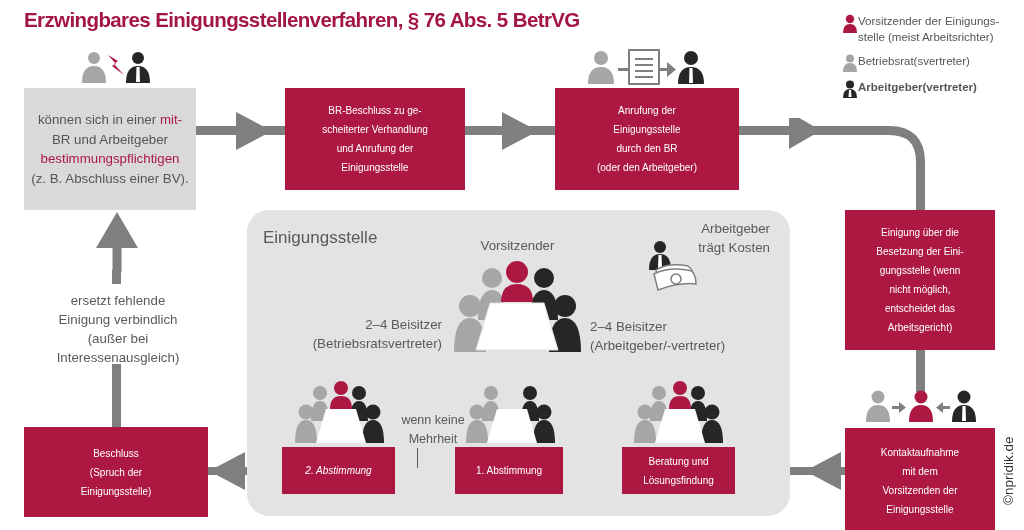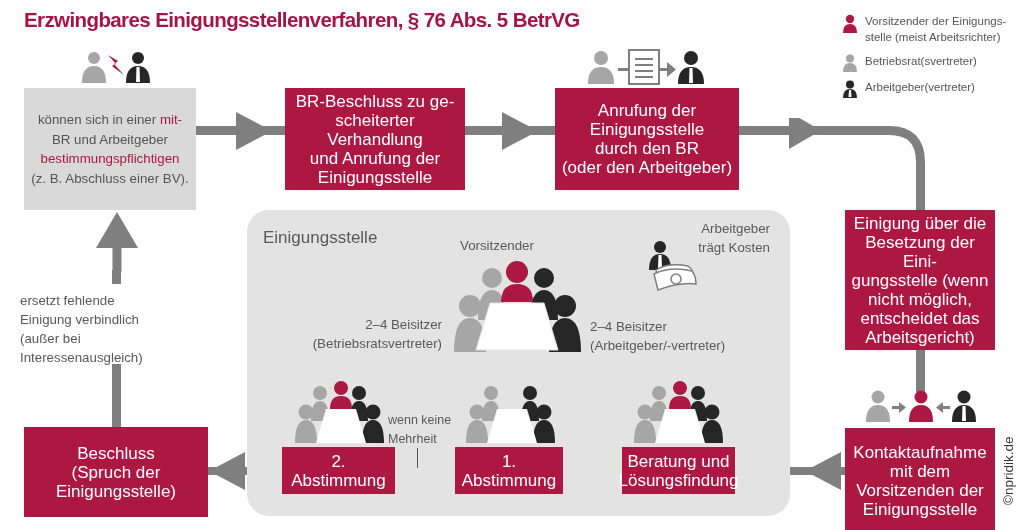--- a/index.html
+++ b/index.html
@@ -1,26 +1,26 @@
 <!DOCTYPE html>
 <html><head>
 <meta charset="utf-8">
 <style>
   html,body{margin:0;padding:0;background:#fff;}
   body{width:1024px;height:530px;position:relative;overflow:hidden;font-family:"DejaVu Sans","Liberation Sans",sans-serif;}
   .abs{position:absolute;}
   .title{left:24px;top:8px;font-size:20.5px;font-weight:bold;color:#a31545;letter-spacing:-0.6px;white-space:nowrap;font-family:"Liberation Sans",sans-serif;}
-  .box{position:absolute;background:#ad1843;color:#fff;display:flex;align-items:center;justify-content:center;text-align:center;font-family:"Liberation Sans",sans-serif;font-size:17px;line-height:19px;box-sizing:border-box;padding:0 6px;}
+  .box{position:absolute;background:#ad1843;color:#fff;display:flex;align-items:center;justify-content:center;text-align:center;font-family:"Liberation Sans",sans-serif;font-size:10px;line-height:19px;box-sizing:border-box;padding:0 6px;}
   .box span{white-space:pre-line;}
   .greybox{background:#d9d9d9;color:#555;font-size:13.3px;line-height:19.5px;}
   .red{color:#ad1843;}
   .panel{left:247px;top:210px;width:543px;height:306px;background:#e3e3e3;border-radius:22px;}
   .line{position:absolute;background:#7f7f7f;}
-  .gtext{position:absolute;color:#595959;font-family:"Liberation Sans",sans-serif;font-size:13.3px;line-height:19px;text-align:left;white-space:pre-line;}
-  .legend{position:absolute;left:842px;font-family:"Liberation Sans",sans-serif;font-size:11.5px;line-height:15.5px;color:#555;display:flex;align-items:flex-start;gap:7px;}
+  .gtext{position:absolute;color:#595959;font-family:"Liberation Sans",sans-serif;font-size:13.3px;line-height:19px;text-align:center;white-space:pre-line;}
+  .legend{position:absolute;left:842px;font-family:"Liberation Sans",sans-serif;font-size:11.5px;line-height:15.5px;color:#555;display:flex;align-items:flex-start;}
   .legend .lt{white-space:pre-line;}
   svg{display:block;}
   .copy{position:absolute;left:1001px;top:505px;transform:rotate(-90deg);transform-origin:left top;font-family:"Liberation Sans",sans-serif;font-size:13.5px;color:#333;white-space:nowrap;}
 </style>
 </head>
 <body>
 
 <div class="abs title">Erzwingbares Einigungsstellenverfahren, § 76 Abs. 5 BetrVG</div>
 
 <div class="legend" style="top:14px;">
@@ -31,21 +31,21 @@
   <span class="lt">Vorsitzender der Einigungs-
 stelle (meist Arbeitsrichter)</span>
 </div>
 <div class="legend" style="top:54px;">
   <svg width="16" height="18" viewBox="0 0 16 18">
       <circle cx="8" cy="4.5" r="4" fill="#a6a6a6"></circle>
       <path d="M1 18 Q1 9 8 9 Q15 9 15 18Z" fill="#a6a6a6"></path>
     </svg>
   <span class="lt">Betriebsrat(svertreter)</span>
 </div>
-<div class="legend" style="top:80px;">
+<div class="legend" style="top:80px;font-weight:bold;">
   <svg width="16" height="18" viewBox="0 0 16 18">
       <circle cx="8" cy="4.5" r="4" fill="#262626"></circle>
       <path d="M1 18 Q1 9 8 9 Q15 9 15 18Z" fill="#262626"></path>
       <path d="M7 10 L9 10 L9.5 17 L6.5 17Z" fill="#fff"></path>
     </svg>
   <span class="lt">Arbeitgeber(vertreter)</span>
 </div>
 
 <div class="line" style="left:196px;top:126px;width:90px;height:9px;"></div>
 <svg class="abs" style="left:236px;top:112px;" width="40" height="38">
@@ -235,21 +235,21 @@
     <path d="M0 62 Q0 39 11 39 Q22 39 22 62Z" fill="#a6a6a6"></path>
   <circle cx="78" cy="31" r="7.5" fill="#262626"></circle>
     <path d="M67 62 Q67 39 78 39 Q89 39 89 62Z" fill="#262626"></path>
   <path d="M31 28 L61 28 L71 62 L21 62Z" fill="#fff"></path>
 </svg>
 
 <div class="gtext" style="left:388px;top:411px;width:90px;font-size:12.5px;line-height:19px;">wenn keine
 Mehrheit</div>
 <div class="abs" style="left:417px;top:448px;width:1px;height:20px;background:#595959;"></div>
 
-<div class="box" style="left:282px;top:447px;width:113px;height:47px;">
+<div class="box" style="left:282px;top:447px;width:113px;height:47px;font-style:italic;">
   <span>2. Abstimmung</span>
 </div>
 <div class="box" style="left:455px;top:447px;width:108px;height:47px;">
   <span>1. Abstimmung</span>
 </div>
 <div class="box" style="left:622px;top:447px;width:113px;height:47px;">
   <span>Beratung und
 Lösungsfindung</span>
 </div>
 

